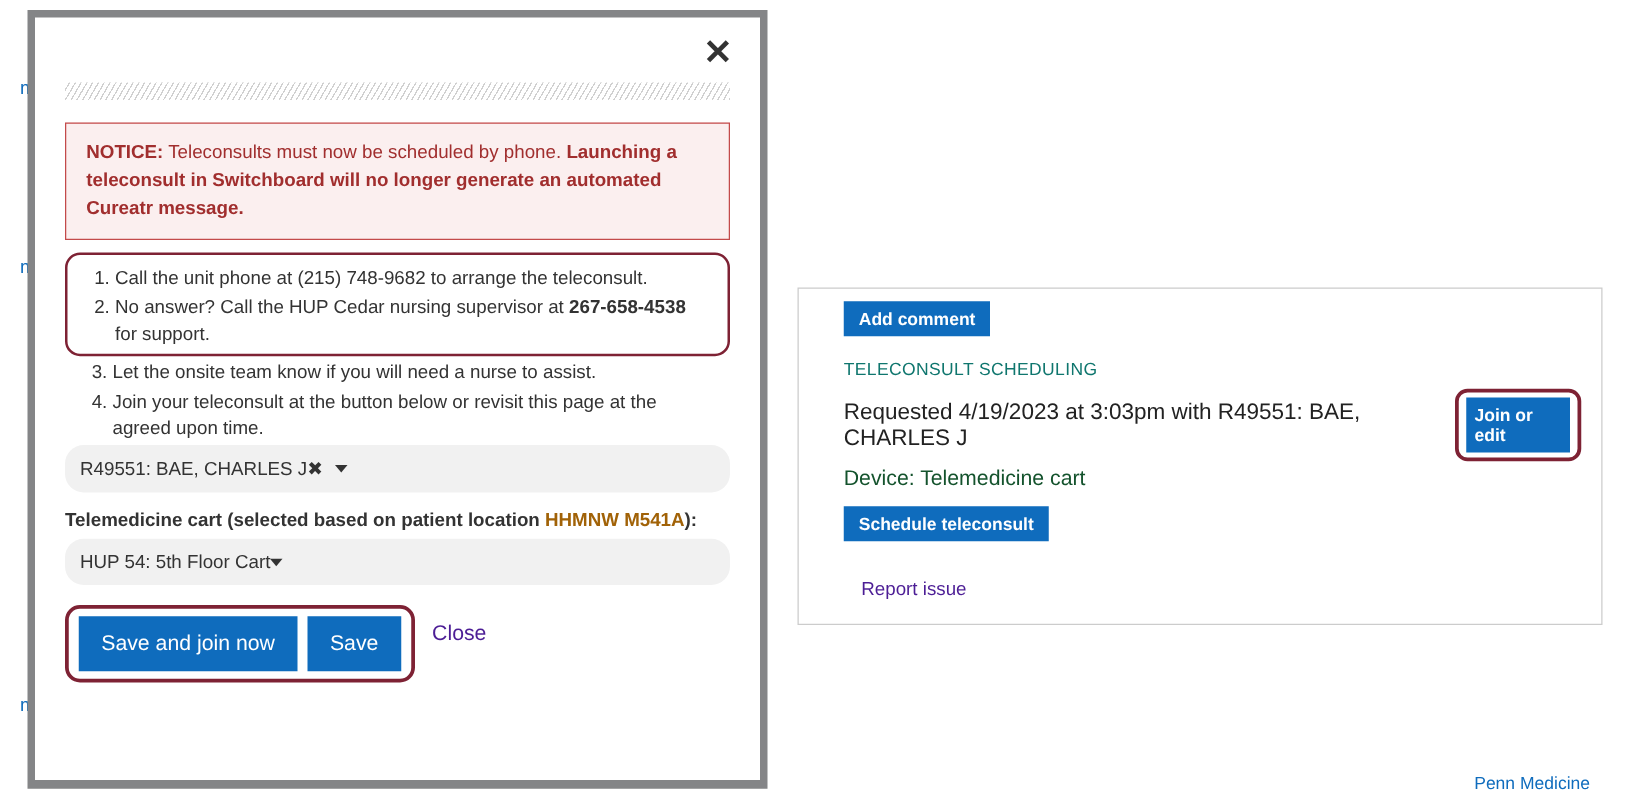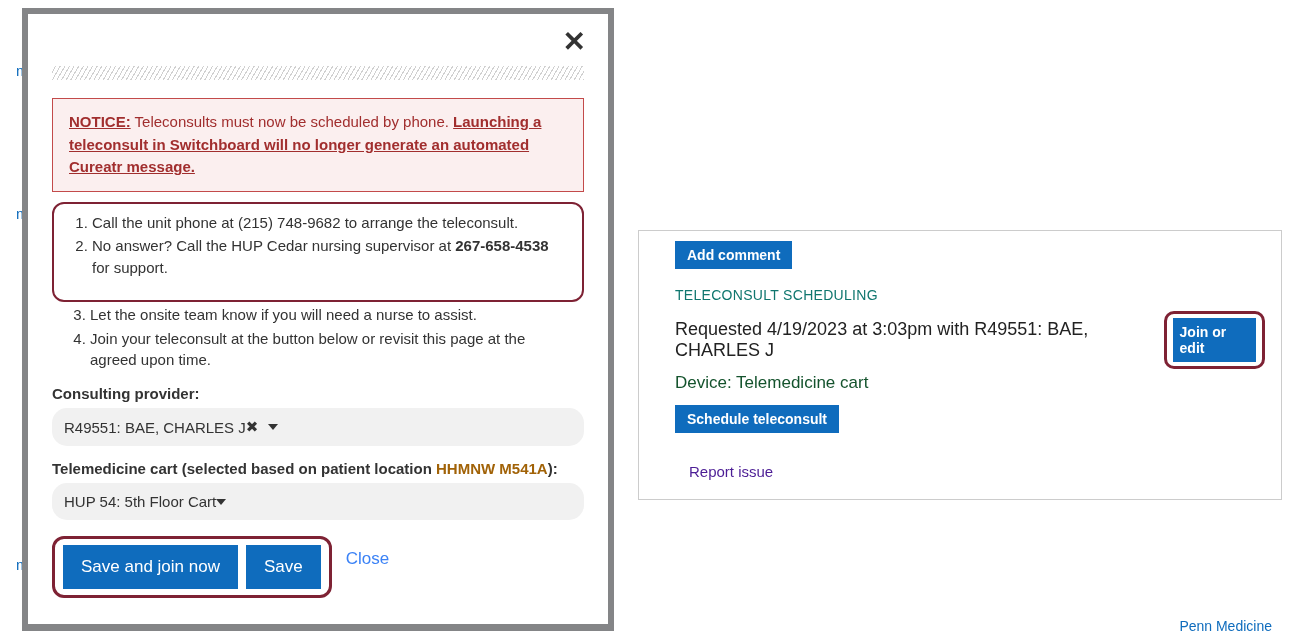--- a/index.html
+++ b/index.html
@@ -52,26 +52,26 @@
     opacity: 0.55;
   }
   .notice {
     border: 1px solid #C34A4A;
     background: #fbefef;
     color: #A12E2E;
     padding: 12px 16px;
     font-size: 15px;
     line-height: 1.5;
   }
-  .notice b { font-weight: 600; text-decoration: underline; }
+  .notice b { font-weight: 600; }
   .instr-frame {
     border: 2px solid #7E2234;
     border-radius: 12px;
     margin-top: 10px;
-    padding: 6px 10px 19px 10px;
+    padding: 6px 10px 2px 10px;
   }
   ol.instr { margin: 0; padding-left: 28px; padding-right:8px; }
   ol.instr li { margin: 2px 0; line-height: 1.45; }
   ol.instr-below { margin:0; padding-left: 38px; padding-right:8px; }
   ol.instr-below li { margin: 2px 0; line-height: 1.45; }
   .label { font-weight: 600; margin-top: 14px; margin-bottom: 6px; }
   .green { color: #a16207; font-weight: 600; }
   .select {
     background: #f1f1f1;
     padding: 10px 12px;
@@ -95,21 +95,21 @@
     margin-top: 16px;
   }
   .btn {
     background: #0F6CBD;
     color: #fff;
     font-size: 17px;
     padding: 12px 18px;
     border: none;
     cursor: pointer;
   }
-  .link { color:#3b82f6; cursor:pointer; font-size:17px; margin-left:14px;}
+  .link { color:#4c1d95; cursor:pointer; font-size:17px; margin-left:14px;}
   
   .panel {
     position: absolute;
     left: 638px; top: 230px;
     width: 644px; height: 270px;
     border: 1px solid #ccc;
     padding: 10px 16px 16px 36px;
   }
   .chip {
     background: #0F6CBD; color:#fff;
@@ -150,21 +150,20 @@
         <li>
           <span>No answer? Call the HUP Cedar nursing supervisor at </span><span class="phone-bold">267-658-4538</span><span> for support.</span>
         </li>
       </ol>
     </div>
     <ol class="instr-below" start="3">
       <li>Let the onsite team know if you will need a nurse to assist.</li>
       <li>Join your teleconsult at the button below or revisit this page at the agreed upon time.</li>
     </ol>
 
-    <div class="label">Consulting provider:</div>
     <div class="select">
       <span>R49551: BAE, CHARLES J</span>
       <span class="icons">
         <span class="clear-x">✖</span>
         <span class="caret"></span>
       </span>
     </div>
 
     <div class="label">
       <span>Telemedicine cart (selected based on patient location </span><span class="green">HHMNW M541A</span><span>):</span>

